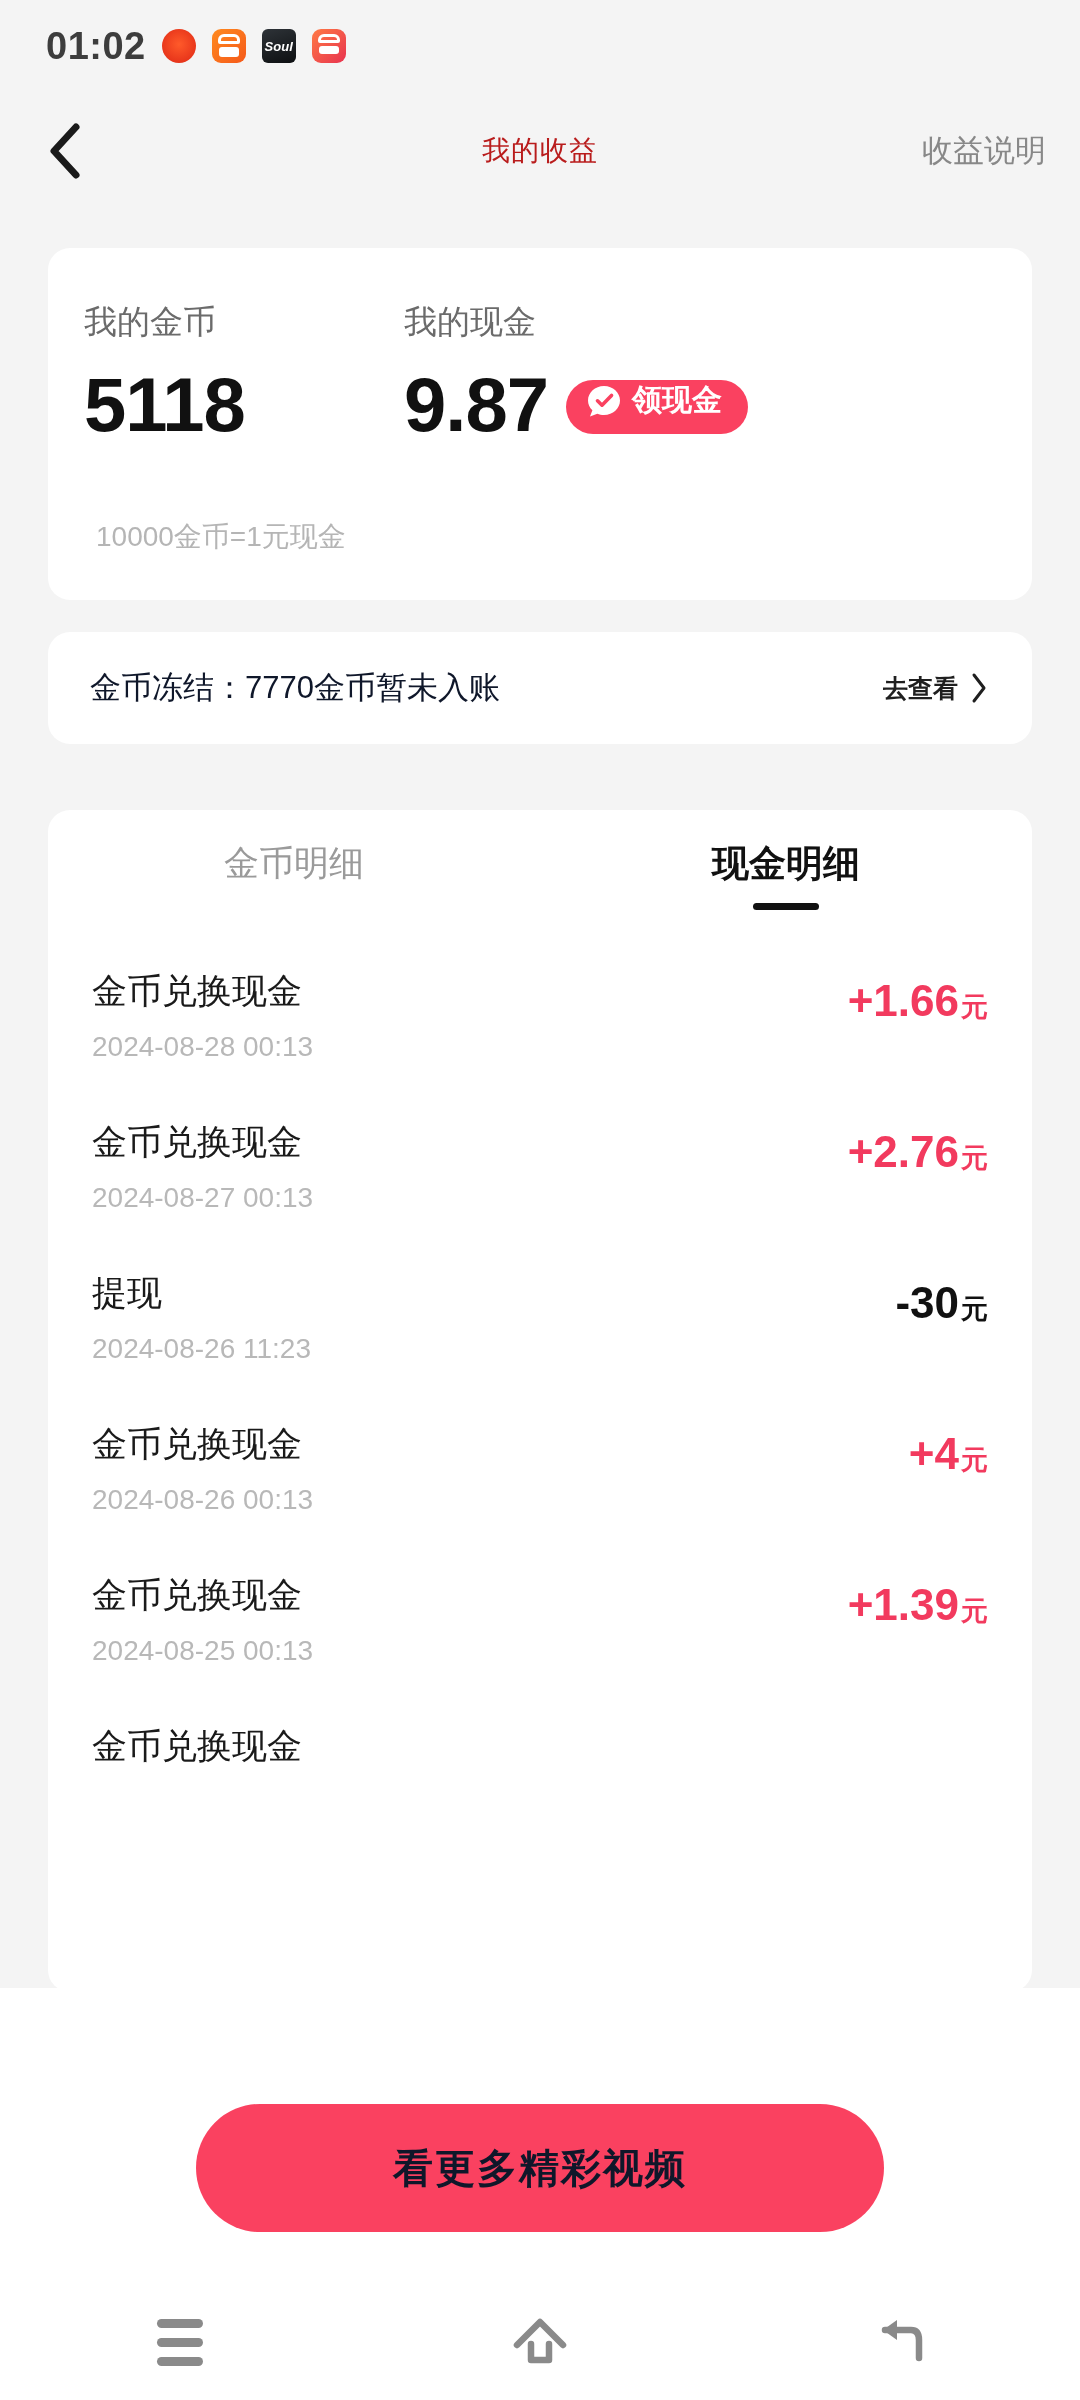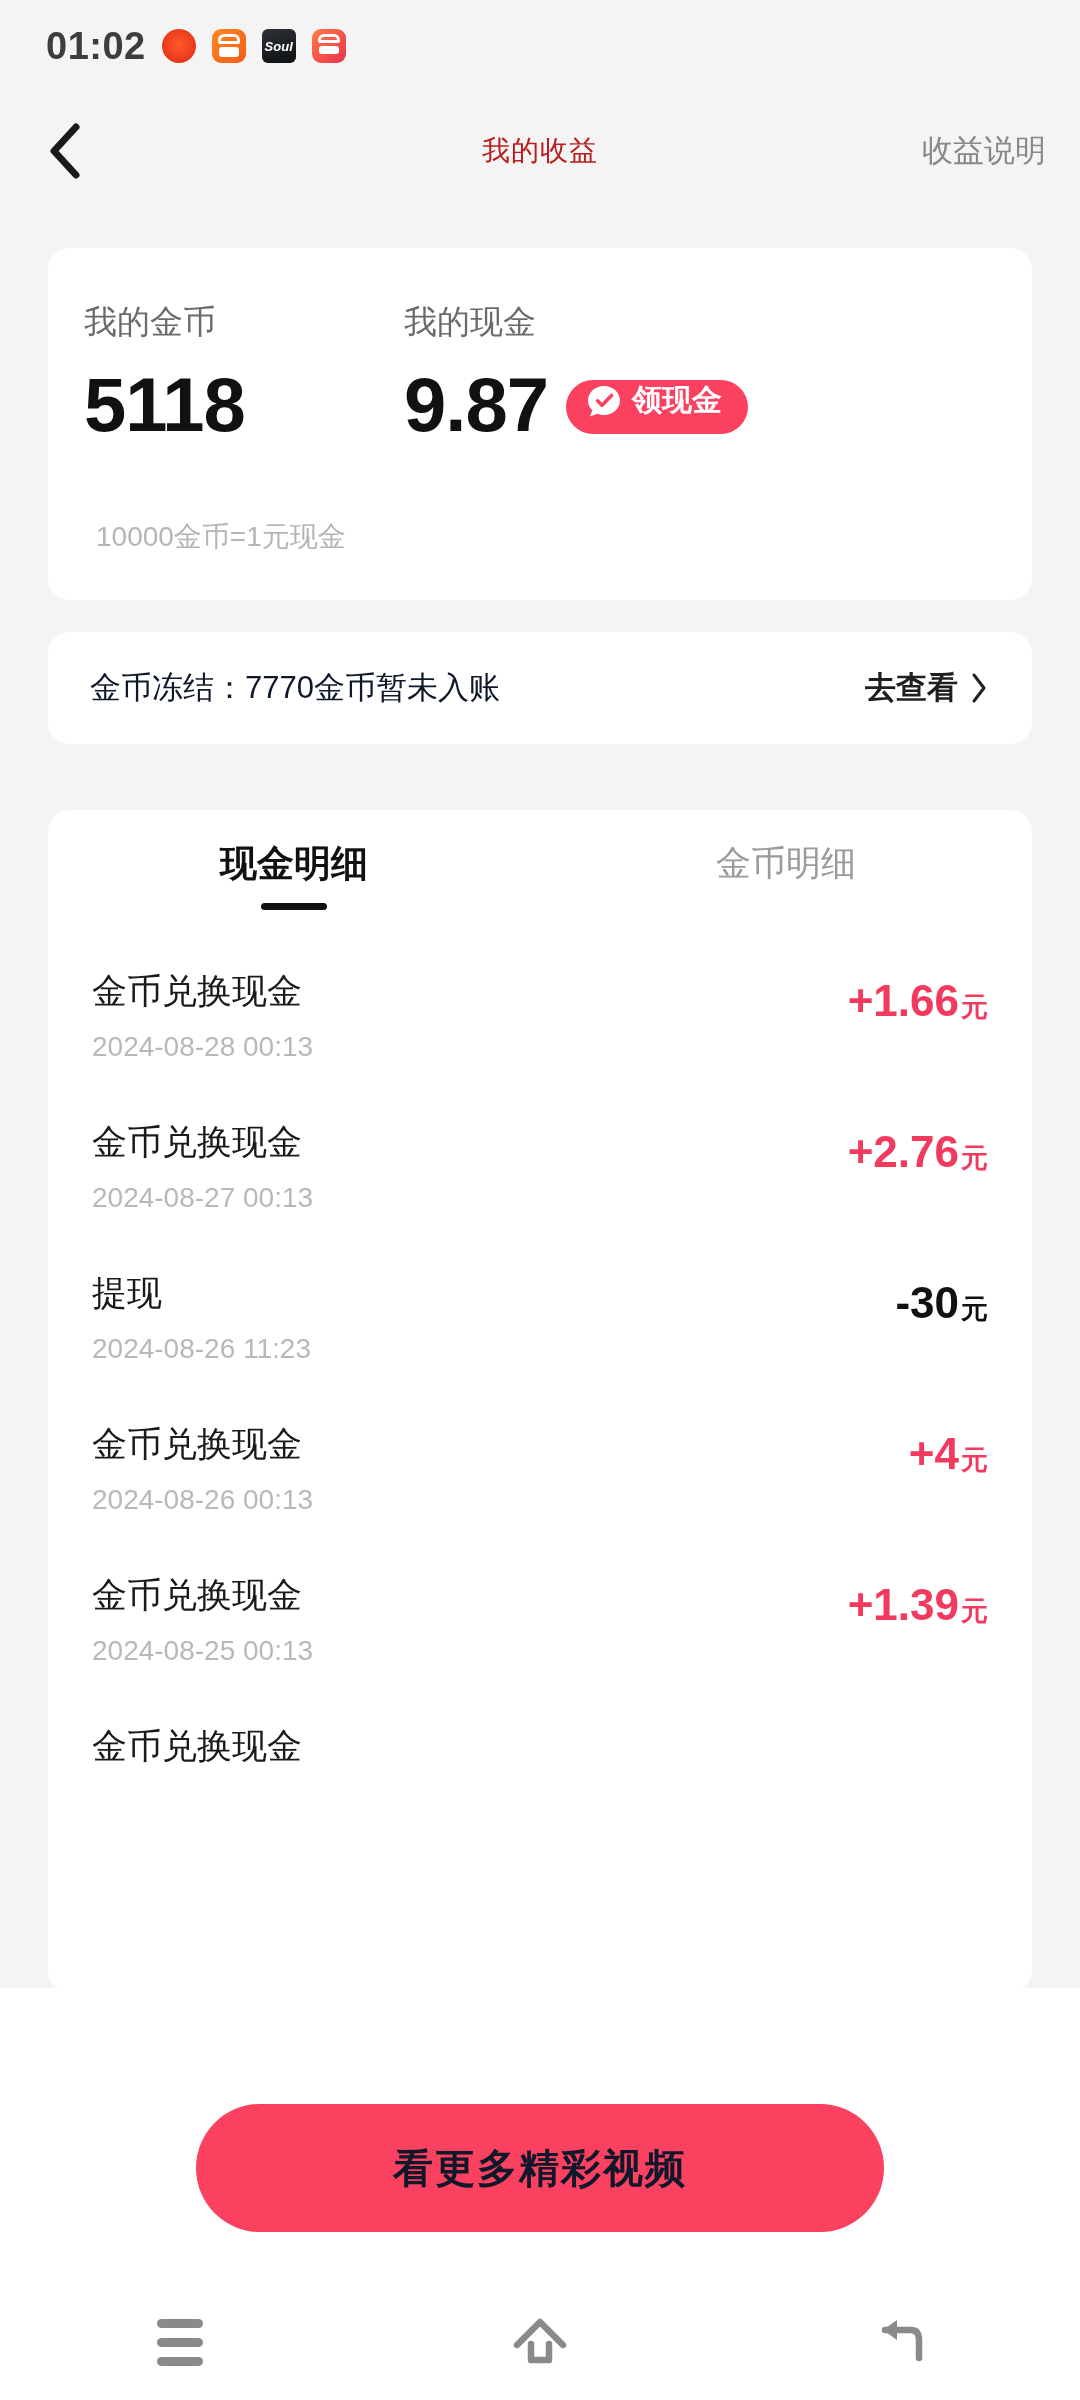--- a/index.html
+++ b/index.html
@@ -91,21 +91,21 @@
     font-size:28px; color:#b5b5b5;
   }
 
   
   .frozen-card{
     left:48px; top:632px; width:984px; height:112px;
     display:flex; align-items:center; justify-content:space-between;
     padding:0 44px 0 42px;
   }
   .frozen-text{ font-size:31px; color:#0f172a; }
-  .frozen-link{ display:flex; align-items:center; gap:12px; font-size:31px; font-weight:bold; color:#1f1f1f;}
+  .frozen-link{ display:flex; align-items:center; gap:12px; font-size:25px; font-weight:bold; color:#1f1f1f;}
 
   
   .detail-card{
     left:48px; top:810px; width:984px; height:1182px;
     overflow:hidden;
   }
   .tabs{ display:flex; height:128px; }
   .tab{
     flex:1; display:flex; flex-direction:column; align-items:center; justify-content:center;
     position:relative;
@@ -205,26 +205,26 @@
   <div class="frozen-link">
     <span>去查看</span>
     <svg width="18" height="32" viewBox="0 0 18 32">
       <path d="M4 3 L14 16 L4 29" stroke="#1f1f1f" stroke-width="3" fill="none" stroke-linecap="round" stroke-linejoin="round"></path>
     </svg>
   </div>
 </div>
 
 <div class="card detail-card">
   <div class="tabs">
+    <div class="tab">
+      <span class="tlabel">金币明细</span>
+      <span class="underline"></span>
+    </div>
     <div class="tab active">
       <span class="tlabel">现金明细</span>
-      <span class="underline"></span>
-    </div>
-    <div class="tab">
-      <span class="tlabel">金币明细</span>
       <span class="underline"></span>
     </div>
   </div>
 
   <div class="txn-list">
     <div class="txn">
       <div class="txn-left">
         <div class="ttitle">金币兑换现金</div>
         <div class="tdate">2024-08-28 00:13</div>
       </div>

